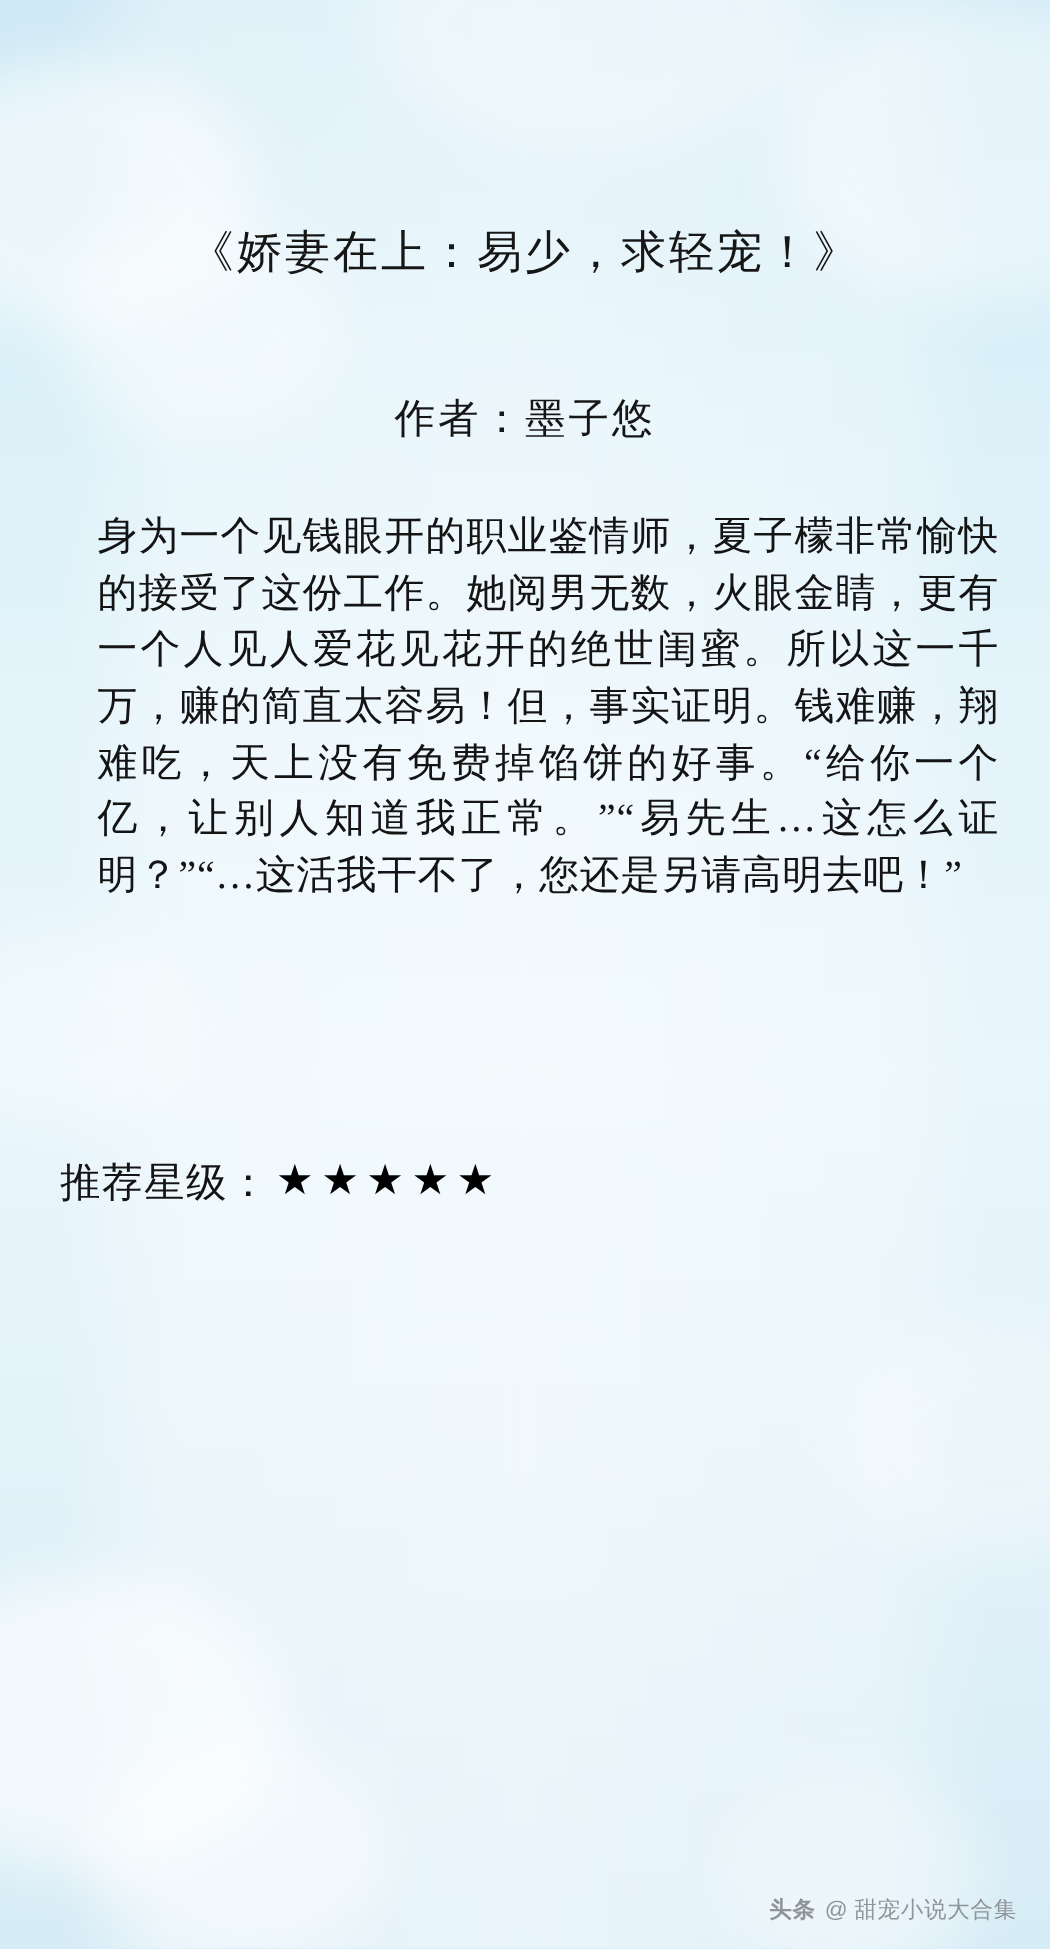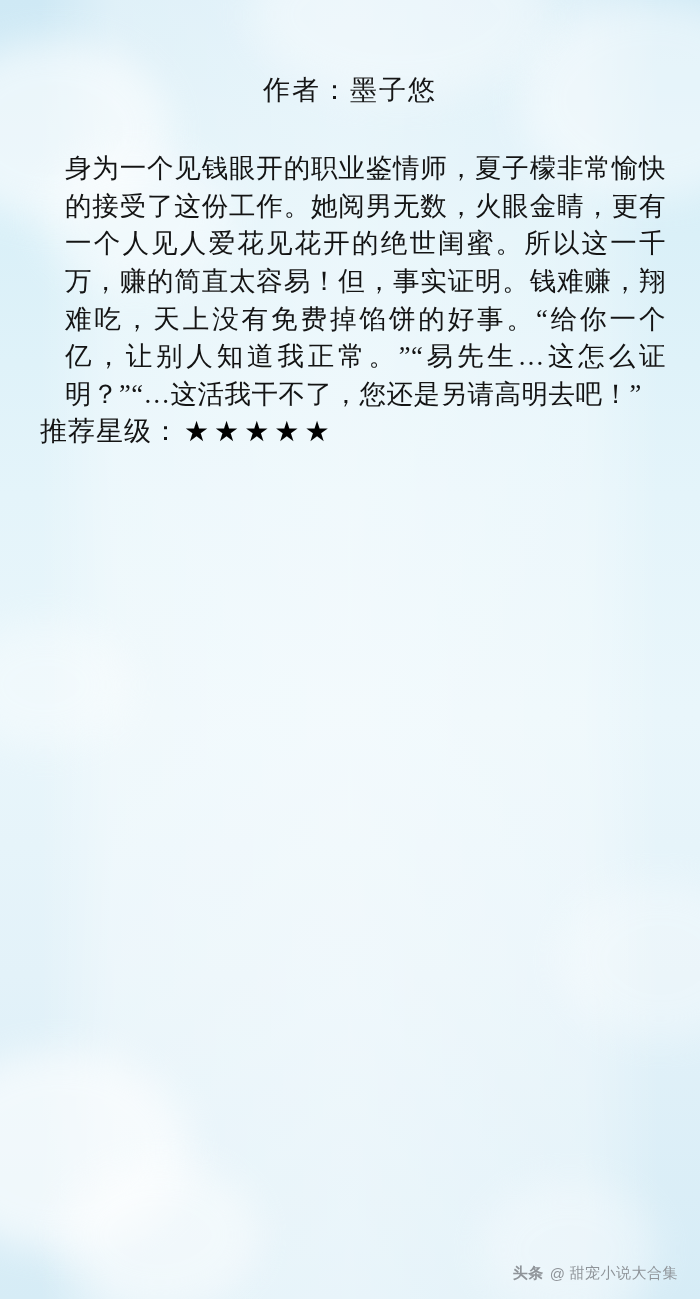--- a/index.html
+++ b/index.html
@@ -84,23 +84,24 @@
     font-size: 26.5px;
     line-height: 1.42;
     letter-spacing: 0.5px;
     text-align: justify;
     text-justify: inter-character;
     color: #141414;
     margin-left: 31px;
   }
 
   .rating-row {
+    margin-top: 168px;
     padding-left: 12px;
     display: flex;
-    align-items: center;
+    align-items: flex-start;
     font-size: 27px;
     letter-spacing: 1px;
     color: #141414;
   }
   .rating-label { white-space: nowrap; }
   .stars {
     margin-left: 4px;
     font-size: 28px;
     letter-spacing: 5px;
     color: #000000;
@@ -140,20 +141,21 @@
   <div class="cloud c3"></div>
   <div class="cloud c4"></div>
   <div class="cloud c5"></div>
   <div class="cloud c6"></div>
   <div class="cloud c7"></div>
   <div class="cloud c8"></div>
   <div class="cloud c9"></div>
 
   <div class="content">
 
+    <div class="book-title">《娇妻在上：易少，求轻宠！》</div>
 
     <div class="author">作者：墨子悠</div>
 
     <div class="summary">身为一个见钱眼开的职业鉴情师，夏子檬非常愉快的接受了这份工作。她阅男无数，火眼金睛，更有一个人见人爱花见花开的绝世闺蜜。所以这一千万，赚的简直太容易！但，事实证明。钱难赚，翔难吃，天上没有免费掉馅饼的好事。“给你一个亿，让别人知道我正常。”“易先生…这怎么证明？”“…这活我干不了，您还是另请高明去吧！”</div>
 
     <div class="rating-row">
       <span class="rating-label">推荐星级：</span>
       <span class="stars">★★★★★</span>
     </div>
 

